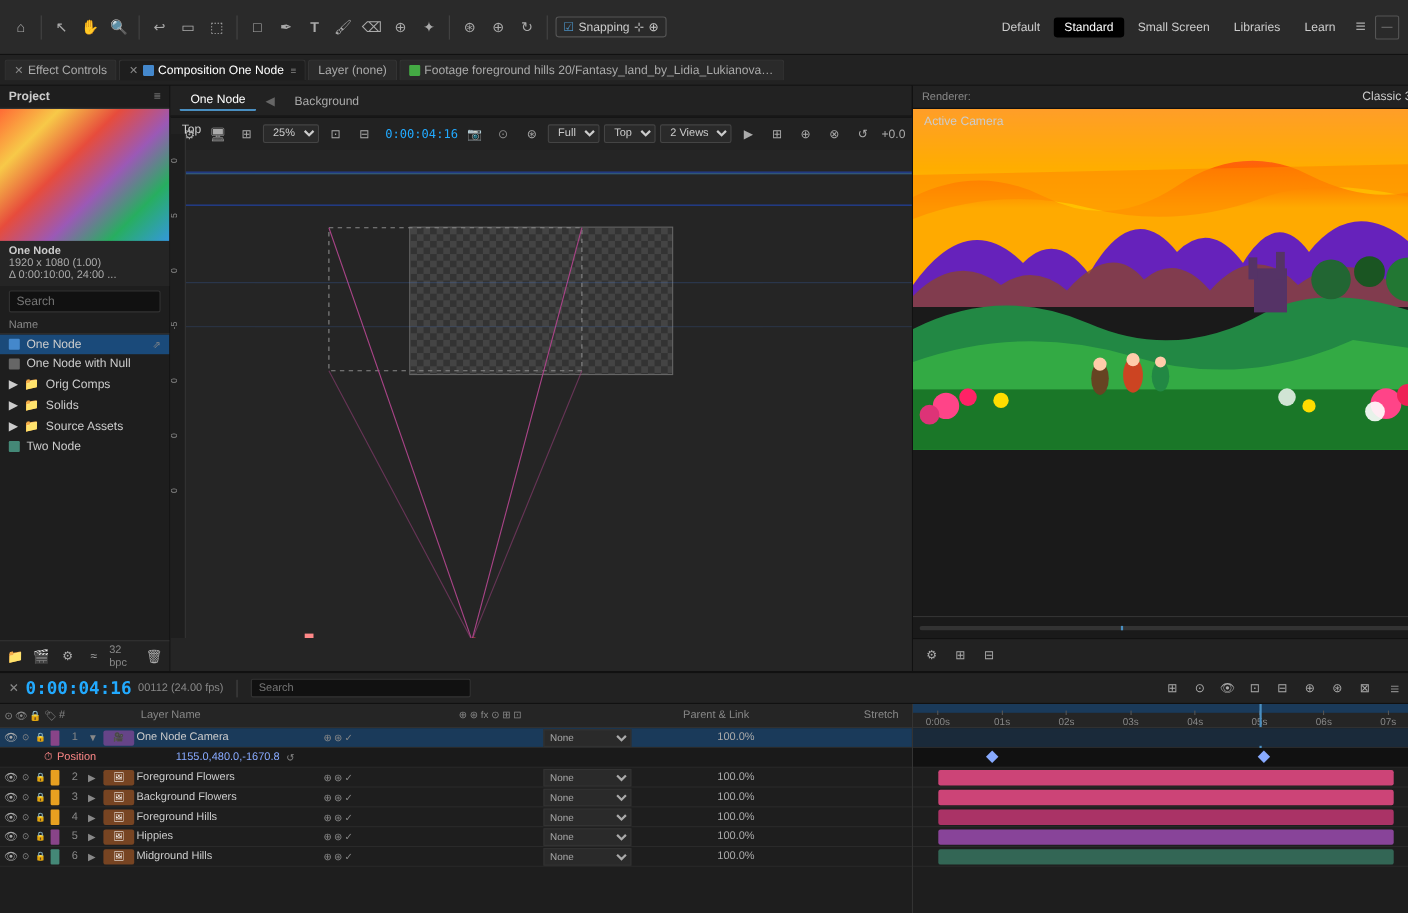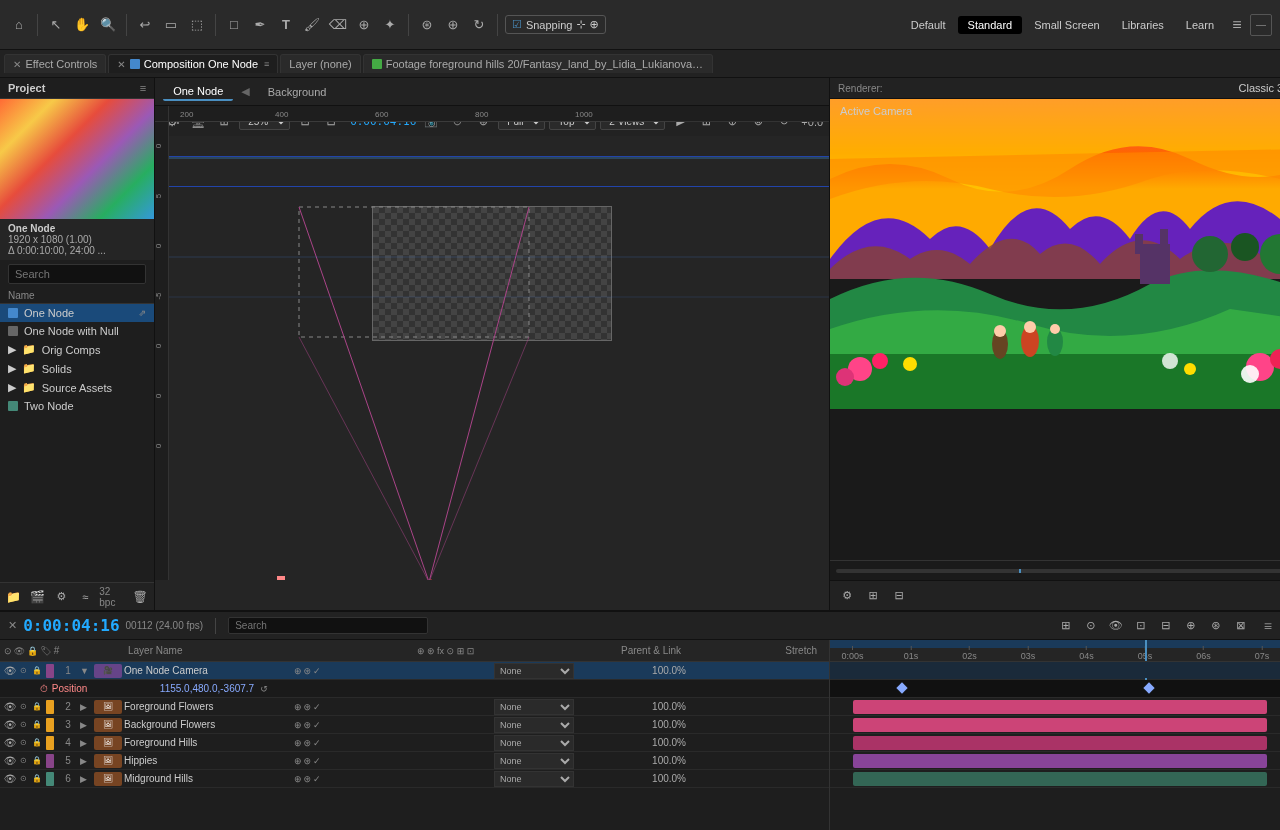--- a/index.html
+++ b/index.html
@@ -248,32 +248,20 @@
 
     <div id="view-tabs">
       <div class="view-tab active">One Node</div>
       <span style="color:#666;">◀</span>
       <div class="view-tab">Background</div>
     </div>
 
     <div id="comp-view">
       <span class="view-label">Top</span>
 
-      <div style="position:absolute; top:0; left:0; right:0; height:16px; background:#1e1e1e; border-bottom:1px solid #333; display:flex; align-items:center; padding:0 6px;">
-        <div style="position:absolute; left:0; top:0; bottom:0; width:14px; background:#1e1e1e; border-right:1px solid #333;"></div>
-
-        <svg width="500" height="16" style="margin-left:14px;">
-          <line x1="0" y1="16" x2="500" y2="16" stroke="#444" stroke-width="1"></line>
-          <text x="5" y="11" fill="#888" font-size="8">200</text>
-          <text x="100" y="11" fill="#888" font-size="8">400</text>
-          <text x="200" y="11" fill="#888" font-size="8">600</text>
-          <text x="300" y="11" fill="#888" font-size="8">800</text>
-          <text x="400" y="11" fill="#888" font-size="8">1000</text>
-        </svg>
-      </div>
 
       <div style="position:absolute; left:0; top:16px; bottom:30px; width:14px; background:#1e1e1e; border-right:1px solid #333;">
         <svg width="14" height="400">
           <text x="12" y="30" fill="#888" font-size="8" transform="rotate(-90,6,30)" text-anchor="middle">0</text>
           <text x="12" y="80" fill="#888" font-size="8" transform="rotate(-90,6,80)" text-anchor="middle">5</text>
           <text x="12" y="130" fill="#888" font-size="8" transform="rotate(-90,6,130)" text-anchor="middle">0</text>
           <text x="12" y="180" fill="#888" font-size="8" transform="rotate(-90,6,180)" text-anchor="middle">-5</text>
           <text x="12" y="230" fill="#888" font-size="8" transform="rotate(-90,6,230)" text-anchor="middle">0</text>
           <text x="12" y="280" fill="#888" font-size="8" transform="rotate(-90,6,280)" text-anchor="middle">0</text>
           <text x="12" y="330" fill="#888" font-size="8" transform="rotate(-90,6,330)" text-anchor="middle">0</text>
@@ -478,21 +466,21 @@
           <select>
             <option>None</option>
           </select>
         </div>
         <div class="l-stretch">100.0%</div>
       </div>
 
       <div class="sub-row">
         <span style="color:#ff8888; font-size:10px; cursor:pointer; margin-right:4px;">⏱</span>
         <span class="sub-row-label">Position</span>
-        <span class="sub-row-value">1155.0,480.0,-3607.7</span>
+        <span class="sub-row-value">1155.0,480.0,-1670.8</span>
         <span style="margin-left:6px; color:#888; font-size:9px; cursor:pointer;">↺</span>
       </div>
 
       <div class="layer-row">
         <div class="l-vis">
             <span class="eye-icon">👁</span>
           </div>
         <div style="width:12px; font-size:8px; color:#888;">⊙</div>
         <div style="width:12px; font-size:8px; color:#888;">🔒</div>
         <div class="icon-sq c-orange" style="width:8px; height:14px; margin:0 2px;"></div>

